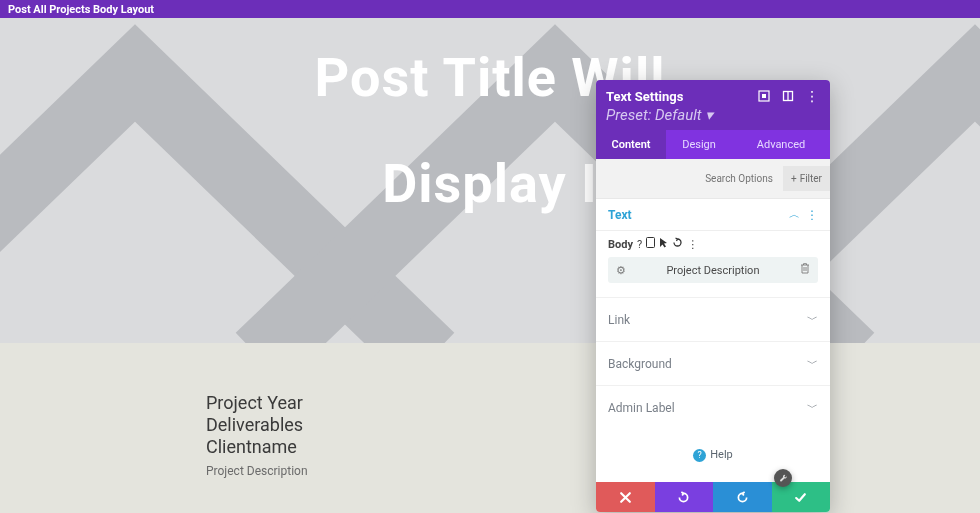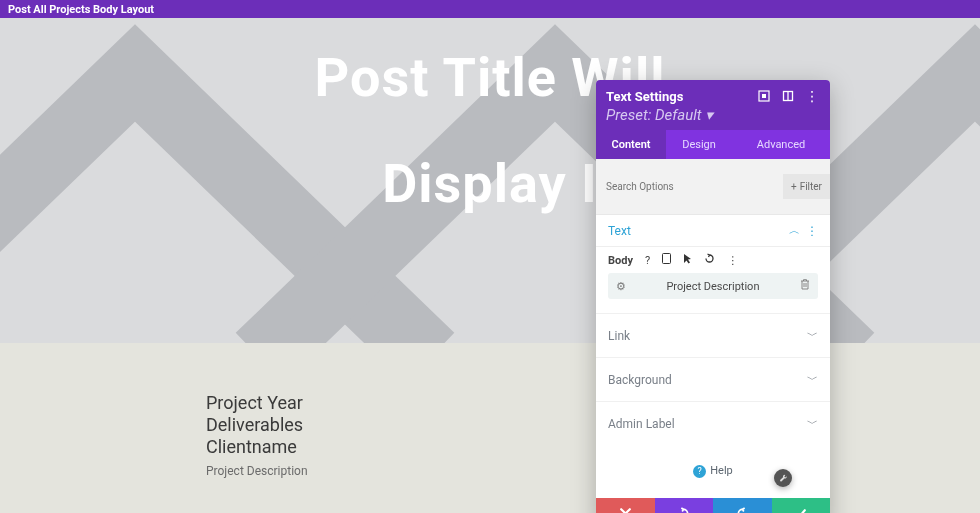--- a/index.html
+++ b/index.html
@@ -25,31 +25,31 @@
   .p-head { background:#6c2eb9; color:#fff; padding:8px 10px 6px; }
   .p-head .row1 { display:flex; align-items:center; }
   .p-head .ttl { font-size:13px; font-weight:700; flex:1; }
   .p-head .ibtn { width:16px; height:16px; margin-left:8px; display:flex; align-items:center; justify-content:center; cursor:pointer; color:#fff; }
   .p-head .preset { font-size:15px; color:#d6c8f0; margin-top:2px;font-style:italic; }
   .p-tabs { background:#8033e0; display:flex; }
   .tab { font-size:11px; color:#e6d8ff; padding:8px 0; text-align:center; cursor:pointer; }
   .tab.active { background:#6c2eb9; color:#fff; font-weight:600; }
   .tab.t1{ width:70px;} .tab.t2{width:66px;} .tab.t3{width:98px;}
   .searchrow{ display:flex; align-items:center; background:#f2f2f2; border-bottom:1px solid #e8e8e8;}
-  .searchrow .sinput{ flex:1; border:none; background:transparent; font-size:10px; color:#9aa0a6; padding:22px 10px; outline:none;}
+  .searchrow .sinput{ flex:1; border:none; background:transparent; font-size:10px; color:#9aa0a6; padding:14px 10px; outline:none;text-align:right;}
   .searchrow .filter{ font-size:10px; color:#6b6b6b; background:#e6e6e6; padding:7px 8px; cursor:pointer; display:flex; align-items:center; gap:3px;}
   .sect { padding:8px 12px; border-bottom:1px solid #eee;}
   .sect-head{ display:flex; align-items:center; cursor:pointer;}
   .sect-head .lbl{ flex:1; font-size:12px; color:#6b7280;}
-  .sect-head.open .lbl{ color:#2ea3d6; font-weight:400;}
+  .sect-head.open .lbl{ color:#2ea3d6; font-weight:700;}
   .sect-head .chev{ color:#6b7280; font-size:11px; margin-right:6px;}
   .sect-head.open .chev{ color:#2ea3d6;}
   .sect-head .dots{ color:#2ea3d6; font-size:12px;}
   .text-block{ padding:6px 12px 14px; }
-  .text-tools{ display:flex; align-items:center; gap:12px; font-size:11px; color:#444; margin-bottom:6px;}
+  .text-tools{ display:flex; align-items:center; gap:4px; font-size:11px; color:#444; margin-bottom:6px;}
   .text-tools b{ font-weight:700; font-size:11px;}
   .text-tools .ti{ cursor:pointer; }
   .text-body{ background:#eef3f3; border-radius:3px; display:flex; align-items:center; padding:6px 8px; }
   .text-body .gear{ color:#7a7a7a; font-size:11px; cursor:pointer;}
   .text-body .txt{ flex:1; text-align:center; font-size:11px; color:#4a4a4a;}
   .text-body .trash{ color:#7a7a7a; font-size:11px; cursor:pointer;}
   .collapse-sect{ padding:14px 12px; border-top:1px solid #f0f0f0;}
   .collapse-sect .row{ display:flex; align-items:center; cursor:pointer;}
   .collapse-sect .row .lbl{flex:1; font-size:12px; color:#7a8089;}
   .collapse-sect .row .chev{ color:#7a8089; font-size:11px;}

